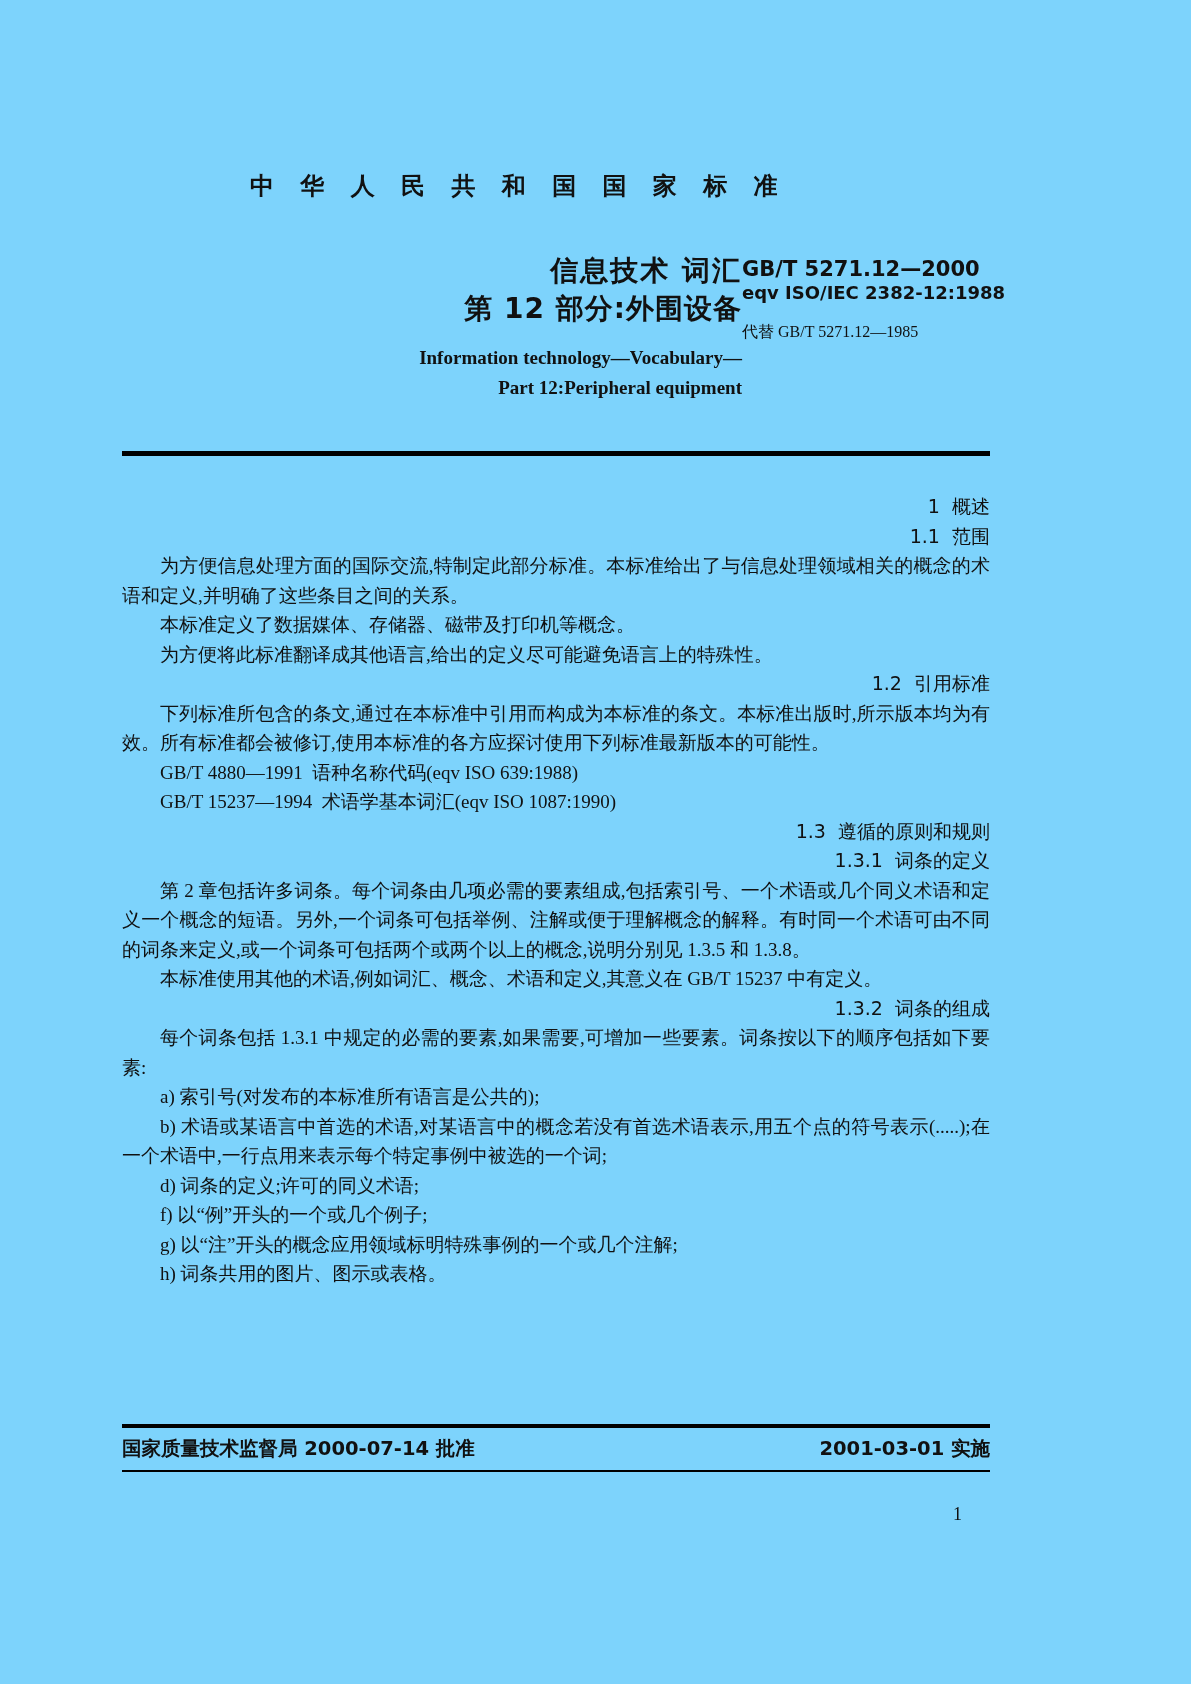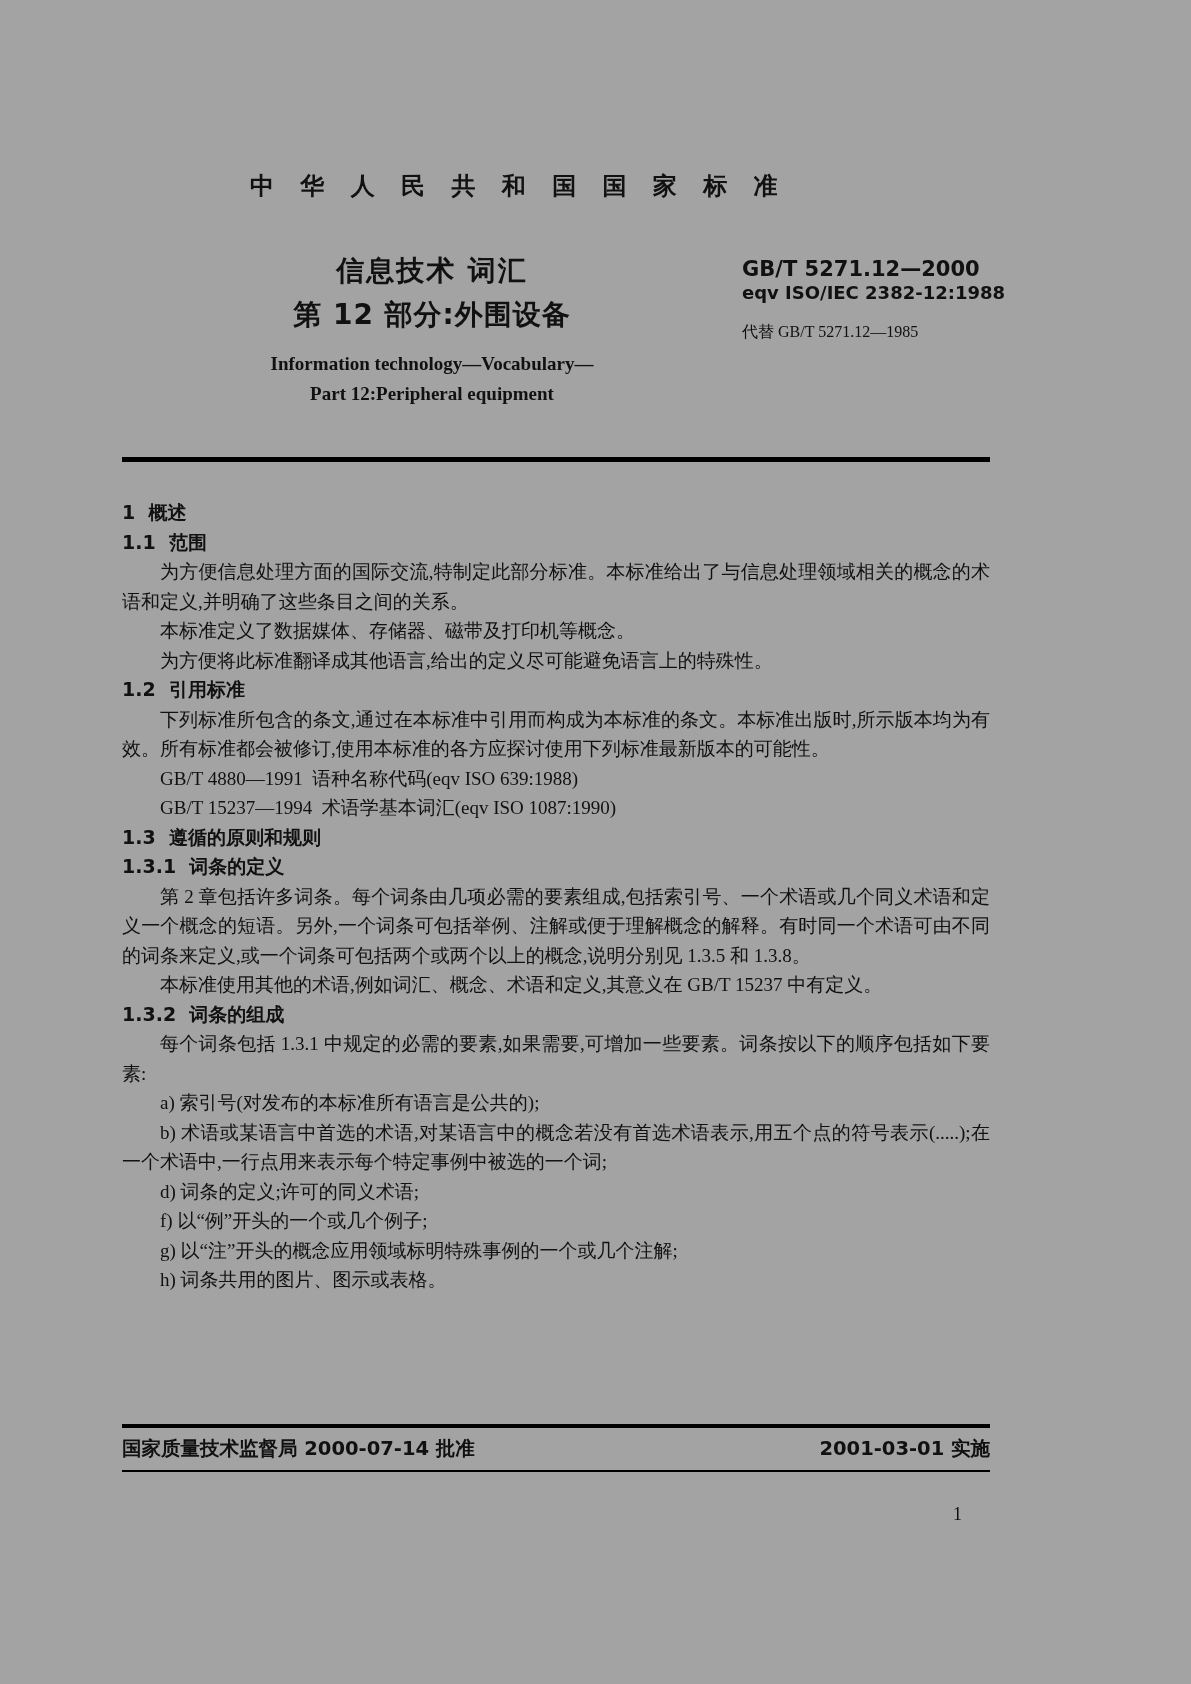--- a/index.html
+++ b/index.html
@@ -1,21 +1,21 @@
 <!DOCTYPE html>
 <html><head>
 <meta charset="utf-8">
 <style>
   html, body { margin: 0; padding: 0; }
   body { background: #e8e8e8; }
   .page {
     position: relative;
     width: 1191px;
     height: 1684px;
-    background: #a3a3a3;
+    background: #7dd3fc;
     color: #111111;
     font-family: "Liberation Serif", "DejaVu Serif", serif;
     overflow: hidden;
     margin: 0 auto;
   }
   .content {
     margin-left: 122px;
     margin-right: 201px; 
   }
 
@@ -28,35 +28,35 @@
     font-size: 24px;
     letter-spacing: 9px;
     line-height: 1.2;
   }
   .title-row {
     display: flex;
     margin-top: 54px;
   }
   .title-left {
     flex: 1;
-    text-align: center;
+    text-align: right;
   }
   .cn-title1 {
     font-family: "DejaVu Sans", "Liberation Sans", sans-serif;
     font-weight: bold;
     font-size: 28px;
     letter-spacing: 2px;
     line-height: 1.15;
   }
   .cn-title2 {
     font-family: "DejaVu Sans", "Liberation Sans", sans-serif;
     font-weight: bold;
     font-size: 28px;
     letter-spacing: 1px;
-    margin-top: 12px;
+    margin-top: 6px;
     line-height: 1.15;
   }
   .en-title {
     margin-top: 18px;
     font-weight: bold;
     font-size: 19px;
     line-height: 30px;
   }
   .title-right {
     width: 248px;
@@ -89,22 +89,23 @@
 
   
   .doc-body {
     padding-top: 36px;
     font-size: 19px;
     line-height: 29.5px;
   }
   .blk { margin: 0; }
   .h1, .h2, .h3 {
     font-family: "DejaVu Sans", "Liberation Sans", sans-serif;
-    font-weight: bold;
+    font-weight: normal;
     white-space: pre-wrap;
+    text-align: right;
   }
   .p {
     text-indent: 2em;
     text-align: justify;
   }
   .ref {
     padding-left: 2em;
     white-space: pre-wrap;
   }
 

